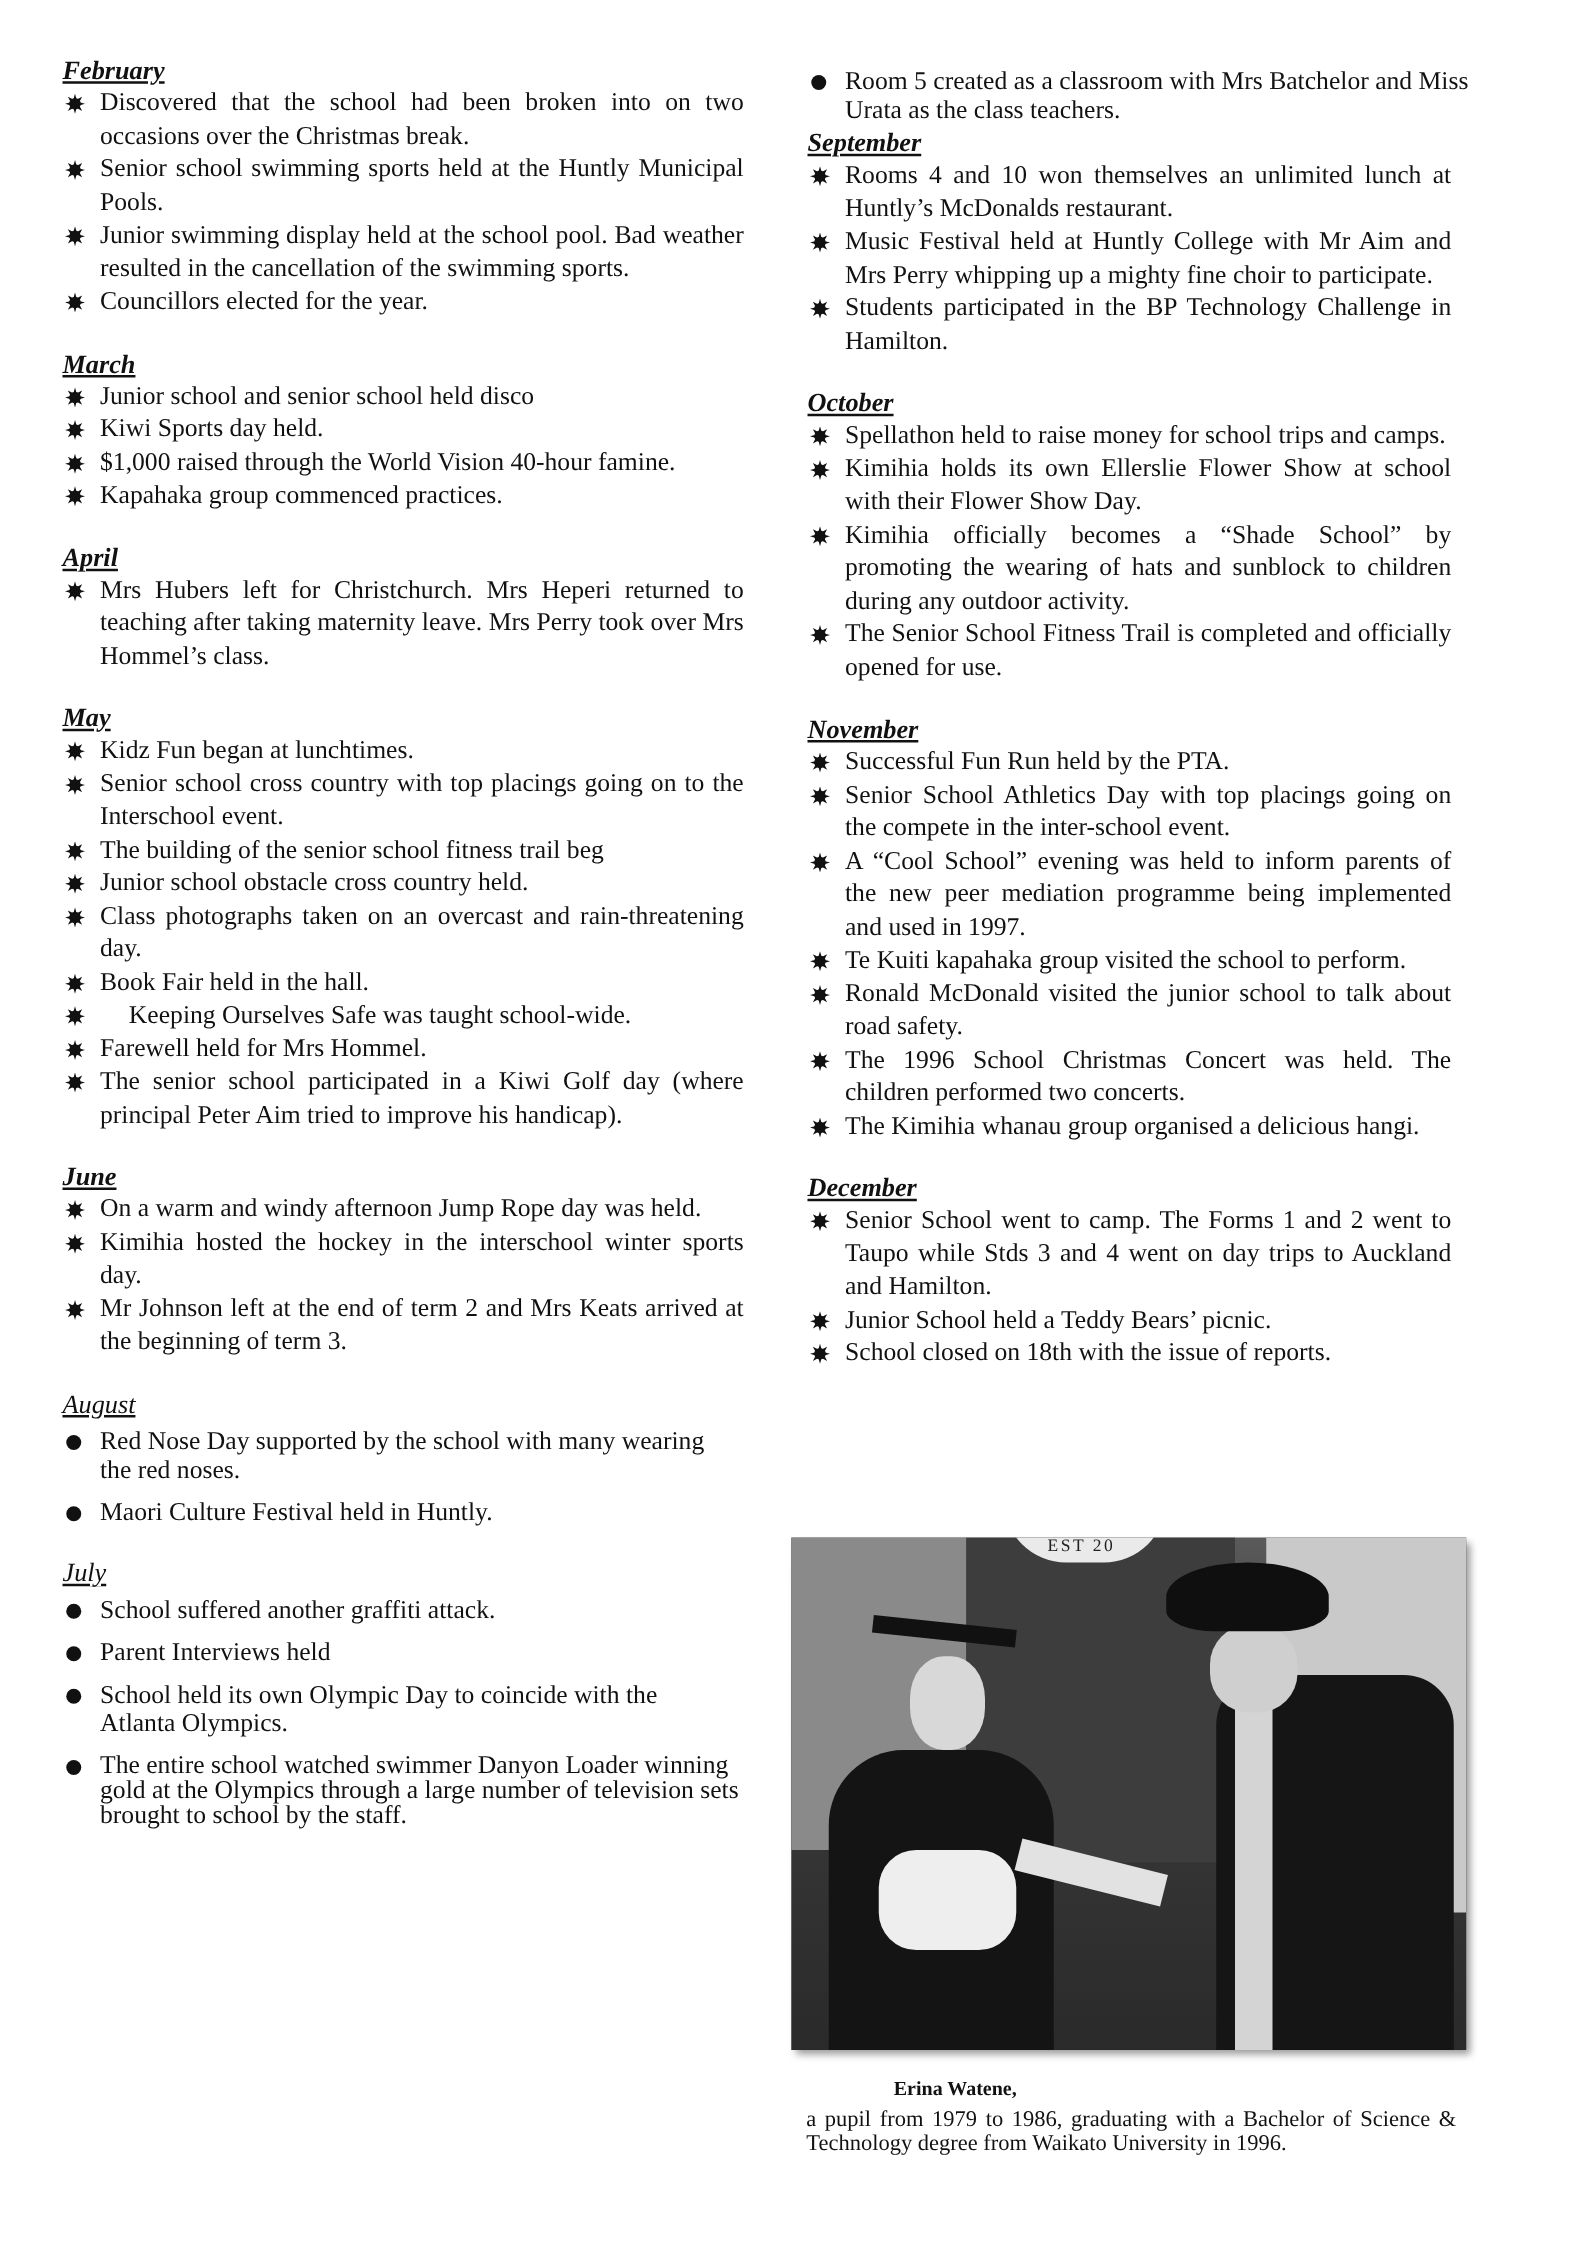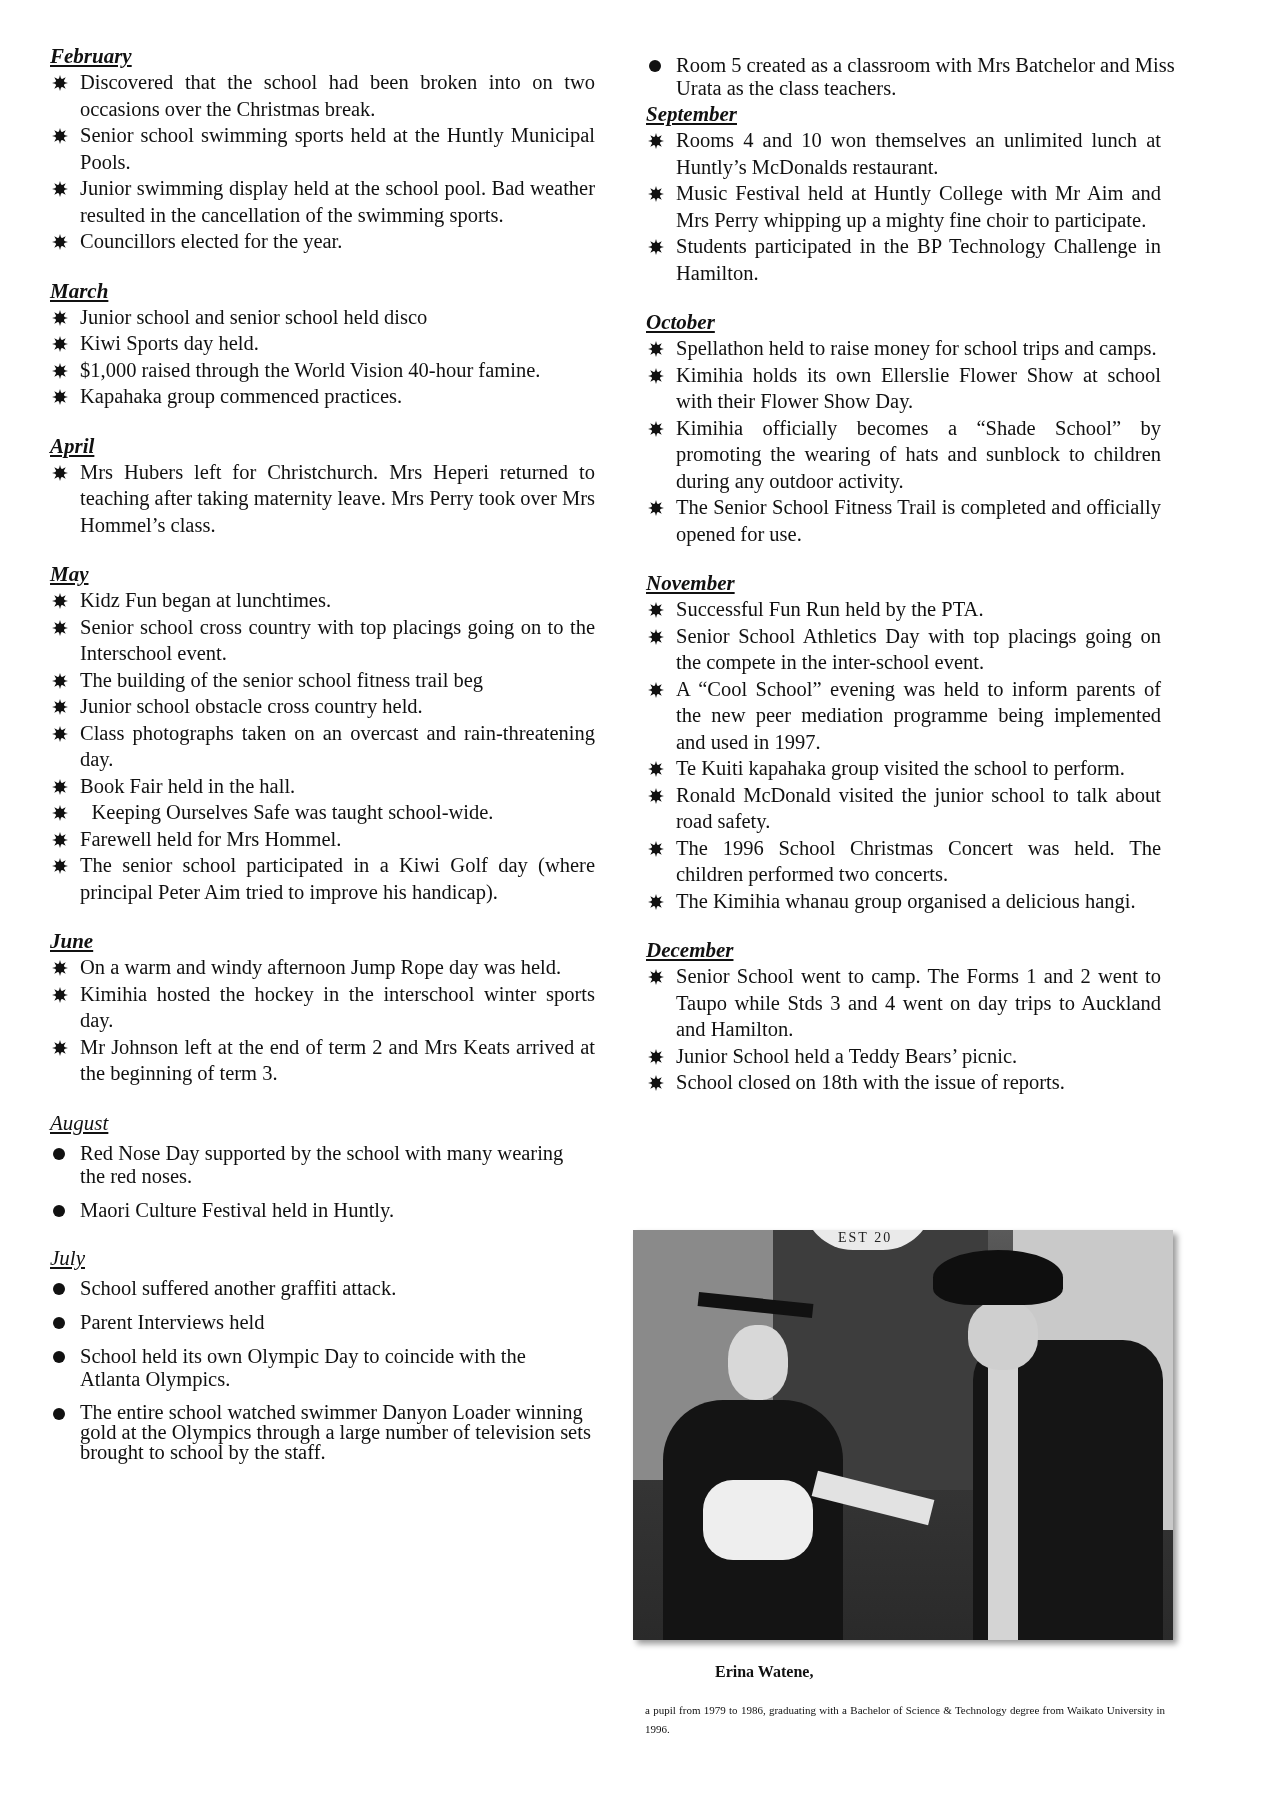--- a/index.html
+++ b/index.html
@@ -50,21 +50,21 @@
   .photo .stole-r { position: absolute; left: 355px; top: 120px; width: 30px; height: 290px; background: #d4d4d4; }
   .photo .face-r { position: absolute; left: 335px; top: 70px; width: 70px; height: 70px; background: #cfcfcf; border-radius: 45%; }
   .photo .cap-r { position: absolute; left: 300px; top: 20px; width: 130px; height: 55px; background: #0f0f0f; border-radius: 50% 50% 30% 30%; }
   .photo .diploma { position: absolute; left: 180px; top: 255px; width: 120px; height: 26px; background: #e2e2e2; transform: rotate(14deg); }
 
   .caption { position: absolute; left: 645px; top: 1660px; width: 520px; }
   .caption-name {
     text-align: left; font-weight: bold; font-size: 16px; line-height: 24px;
     padding-left: 70px;
   }
-  .caption-text { font-size: 11px; line-height: 19px; text-align: justify; margin-top: 17px; }
+  .caption-text { font-size: 18px; line-height: 19px; text-align: justify; margin-top: 2px; }
 </style>
 </head>
 <body>
 
 <svg width="0" height="0" style="position:absolute">
   <defs>
     <symbol id="starburst" viewBox="0 0 16 16">
       <polygon fill="#111" points="8,0 9.3,4.6 13.7,2.3 11.4,6.7 16,8 11.4,9.3 13.7,13.7 9.3,11.4 8,16 6.7,11.4 2.3,13.7 4.6,9.3 0,8 4.6,6.7 2.3,2.3 6.7,4.6"></polygon>
       <circle cx="8" cy="8" r="4.6" fill="#111"></circle>
     </symbol>
@@ -132,21 +132,21 @@
           </svg><span>The building of the senior school fitness trail beg</span></li>
       <li><svg class="bullet">
             <use href="#starburst"></use>
           </svg><span>Junior school obstacle cross country held.</span></li>
       <li><svg class="bullet">
             <use href="#starburst"></use>
           </svg><span>Class photographs taken on an overcast and rain-threatening day.</span></li>
       <li><svg class="bullet">
             <use href="#starburst"></use>
           </svg><span>Book Fair held in the hall.</span></li>
-      <li style="text-align:center;padding-right:90px;"><svg class="bullet">
+      <li style="text-align:right;padding-right:90px;"><svg class="bullet">
             <use href="#starburst"></use>
           </svg><span>Keeping Ourselves Safe was taught school-wide.</span></li>
       <li><svg class="bullet">
             <use href="#starburst"></use>
           </svg><span>Farewell held for Mrs Hommel.</span></li>
       <li><svg class="bullet">
             <use href="#starburst"></use>
           </svg><span>The senior school participated in a Kiwi Golf day (where principal Peter Aim tried to improve his handicap).</span></li>
     </ul>
   </div>

